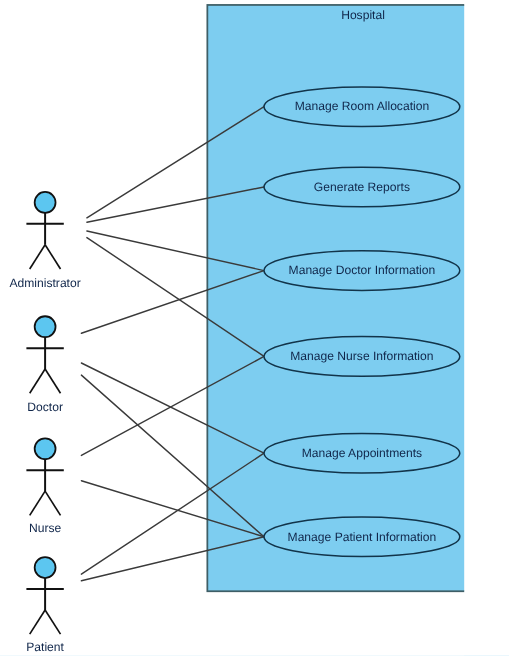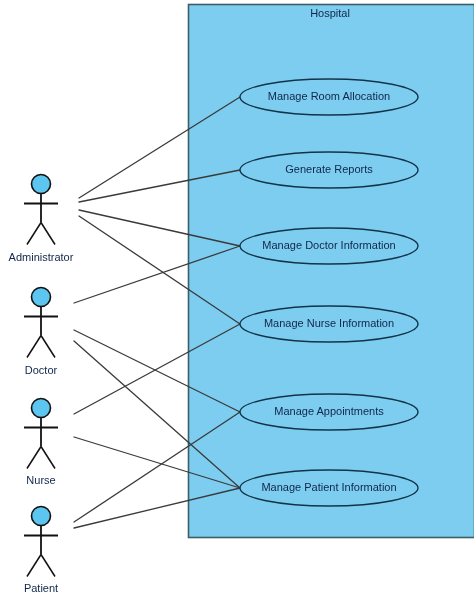--- a/index.html
+++ b/index.html
@@ -6,21 +6,21 @@
   html, body {
     margin: 0;
     padding: 0;
     background: #ffffff;
   }
   body {
     font-family: "Liberation Sans", sans-serif;
   }
   #canvas {
     position: relative;
-    width: 474px;
+    width: 422px;
     height: 596px;
     background: #ffffff;
     overflow: hidden;
   }
   #diagram-svg {
     position: absolute;
     left: 0;
     top: 0;
     width: 474px;
     height: 596px;

